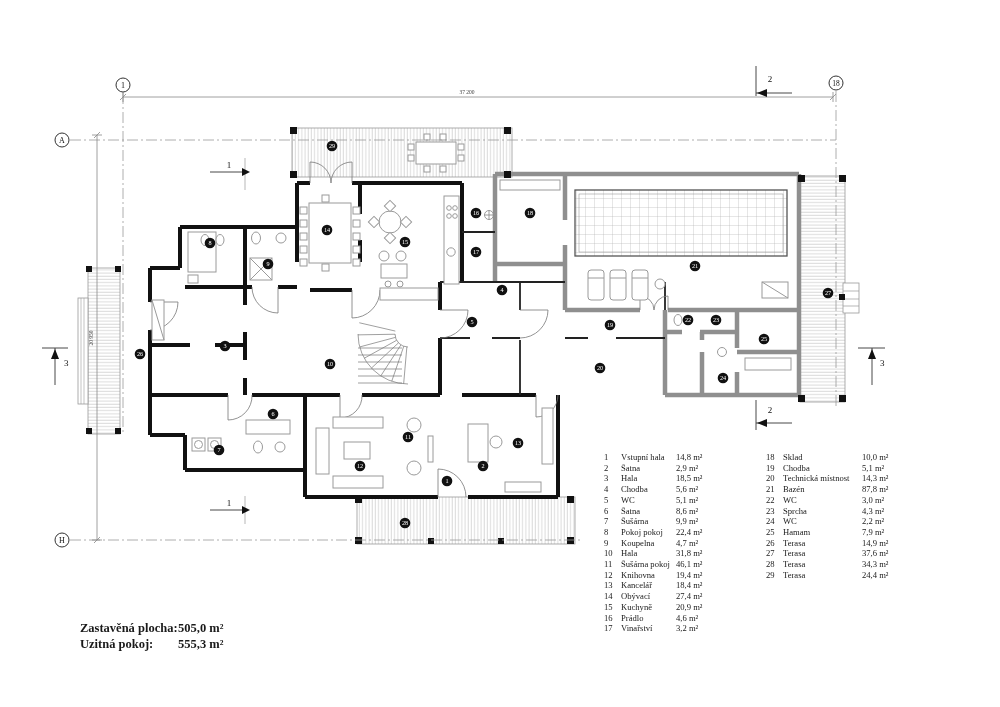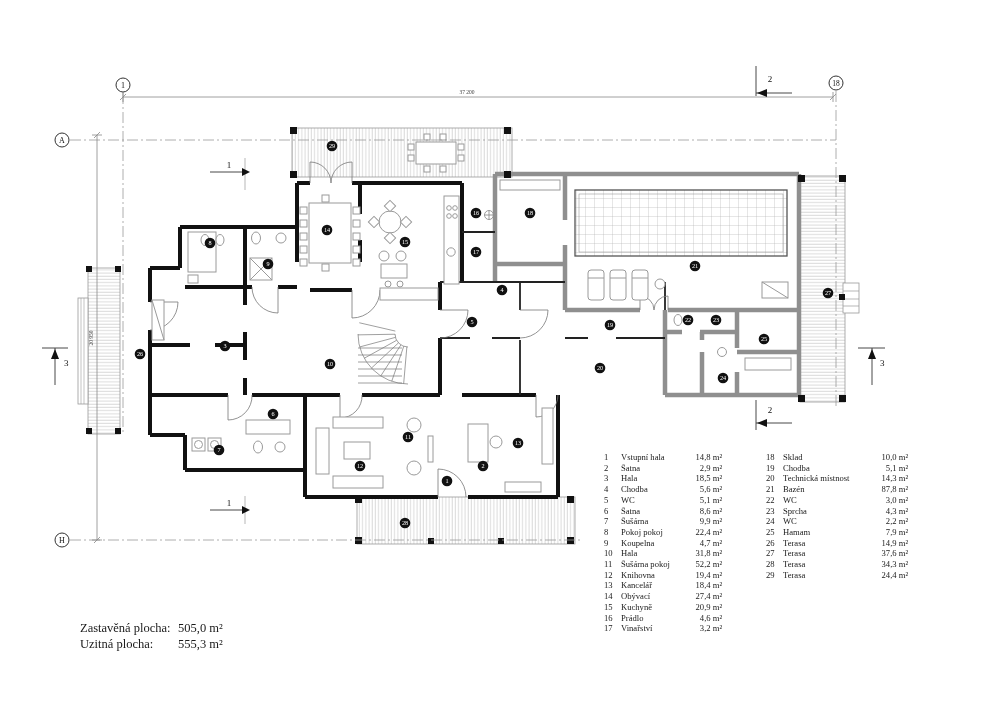--- a/index.html
+++ b/index.html
@@ -5,22 +5,22 @@
   html,body{margin:0;padding:0;background:#e8e8e8;}
   .canvas{position:relative;width:1000px;height:707px;background:#ffffff;overflow:hidden;
           font-family:"Liberation Serif", serif;color:#1a1a1a;}
   svg{position:absolute;left:0;top:0;}
   #legend-col-0{left:604px;width:118px;}
   #legend-col-1{left:766px;width:142px;}
   .legend-col{position:absolute;top:452px;}
   .legend-row{display:flex;font-size:8.6px;line-height:10.7px;white-space:nowrap;}
   .lnum{width:17px;flex:0 0 17px;}
   .lname{flex:1 1 auto;overflow:hidden;}
-  .larea{flex:0 0 46px;width:46px;text-align:right;}
-  .summary{position:absolute;left:80px;top:621px;}
+  .larea{flex:0 0 46px;width:46px;text-align:left;}
+  .summary{position:absolute;left:80px;top:621px;font-weight:bold;}
   .summary-row{display:flex;font-size:12.5px;line-height:15.5px;}
   .slabel{width:98px;}
   .svalue{}
   text{font-family:"Liberation Serif", serif;}
 </style>
 </head>
 <body>
 
 <div class="canvas">
 
@@ -494,21 +494,21 @@
         <span class="larea">4,7 m²</span>
       </div>
       <div class="legend-row">
         <span class="lnum">10</span>
         <span class="lname">Hala</span>
         <span class="larea">31,8 m²</span>
       </div>
       <div class="legend-row">
         <span class="lnum">11</span>
         <span class="lname">Šušárna pokoj</span>
-        <span class="larea">52,2 m²</span>
+        <span class="larea">46,1 m²</span>
       </div>
       <div class="legend-row">
         <span class="lnum">12</span>
         <span class="lname">Knihovna</span>
         <span class="larea">19,4 m²</span>
       </div>
       <div class="legend-row">
         <span class="lnum">13</span>
         <span class="lname">Kancelář</span>
         <span class="larea">18,4 m²</span>
@@ -596,18 +596,18 @@
         <span class="larea">24,4 m²</span>
       </div>
     </div>
 
 <div class="summary">
   <div class="summary-row">
     <span class="slabel">Zastavěná plocha:</span>
     <span class="svalue">505,0 m²</span>
   </div>
   <div class="summary-row">
-    <span class="slabel">Uzitná plocha:</span>
+    <span class="slabel">Uzitná pokoj:</span>
     <span class="svalue">555,3 m²</span>
   </div>
 </div>
 
 </div>
 
 </body></html>

